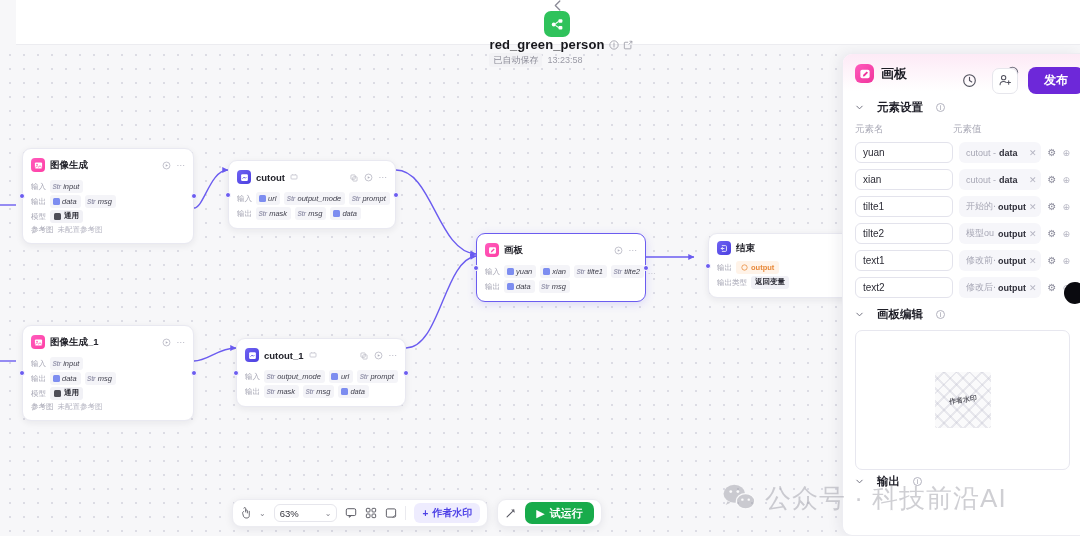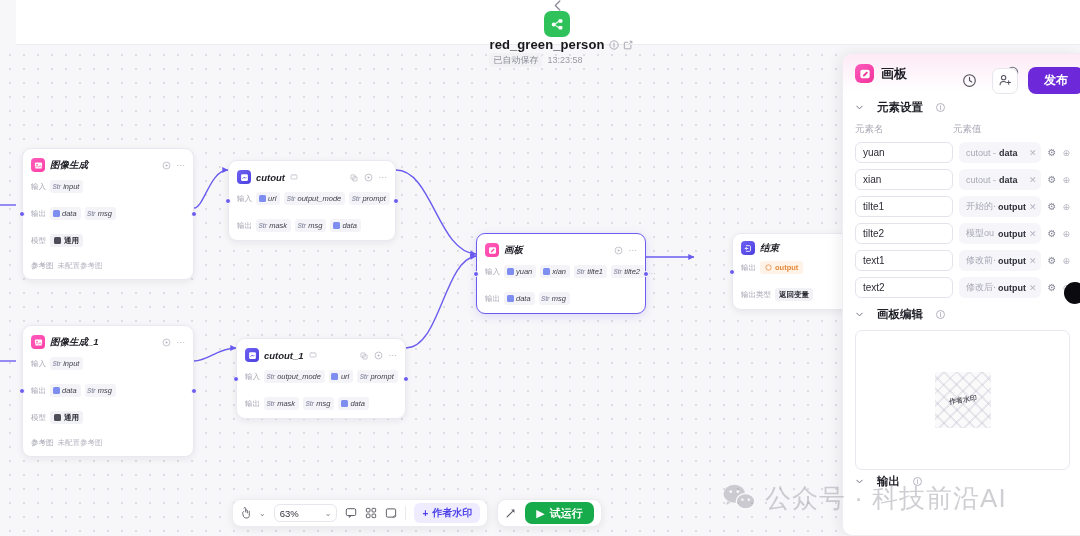--- a/index.html
+++ b/index.html
@@ -65,45 +65,45 @@
     padding: 7px 8px 8px 8px;
   }
   .node.selected { border: 1.4px solid #6b5cf0; box-shadow: 0 2px 10px rgba(90,70,240,.18); }
   .node-head { display: flex; align-items: center; gap: 5px; }
   .node-ico {
     width: 14px; height: 14px; border-radius: 4px; flex: 0 0 auto;
     display: flex; align-items: center; justify-content: center;
   }
   .ico-pink { background: linear-gradient(135deg,#ff5bbd,#ff3fa4); }
   .ico-indigo { background: linear-gradient(135deg,#6f63f2,#4b3fe0); }
-  .node-title { font-size: 9.5px; font-weight: bold; color: #23232b; white-space: nowrap; font-style: italic; }
+  .node-title { font-size: 9.5px; font-weight: bold; color: #23232b; white-space: nowrap; }
   .head-mini { color: #b6b6c2; font-size: 8px; display: inline-flex; align-items: center; }
   .head-actions { margin-left: auto; display: flex; align-items: center; gap: 6px; color: #b0b0bd; }
-  .node-body { margin-top: 6px; display: flex; flex-direction: column; gap: 14px; }
+  .node-body { margin-top: 6px; display: flex; flex-direction: column; gap: 2px; }
   .row { display: flex; align-items: center; gap: 4px; flex-wrap: nowrap; }
   .row-label { font-size: 7.5px; color: #a6a6b4; white-space: nowrap; flex: 0 0 auto; }
   .chip {
     display: inline-flex; align-items: center; gap: 2.5px;
     background: #f4f4f8; border-radius: 3px; padding: 1px 4px 1px 2.5px;
     font-size: 7.5px; color: #40404d; white-space: nowrap; line-height: 11px; font-style: italic;
   }
   .chip b { font-weight: normal; }
   .chip-glyph { font-size: 6.5px; color: #9a9ab0; font-weight: bold; letter-spacing: -.3px; }
   .sw { width: 7px; height: 7px; border-radius: 1.5px; display: inline-block; }
   .sw-img { background: #7d8df0; }
   .sw-dark { background: #4d4d57; }
   .chip-gray { font-size: 7.5px; color: #b5b5c2; white-space: nowrap; }
   .chip-out {
     display: inline-flex; align-items: center; gap: 3px; background: #fff3e8;
     border-radius: 3px; padding: 1px 5px; font-size: 7.5px; color: #e8893a;
     font-weight: bold; line-height: 11px;
   }
   .chip-strong {
     display: inline-flex; align-items: center; background: #f1f1f6; border-radius: 3px;
-    padding: 1px 4px; font-size: 7.5px; color: #2b2b35; font-weight: bold; line-height: 11px;
+    padding: 1px 4px; font-size: 7.5px; color: #2b2b35; font-weight: bold; line-height: 11px; font-family: Liberation Mono, monospace;
   }
   .more-dots { font-size: 8px; color: #b0b0bd; letter-spacing: .5px; }
 
   .port {
     position: absolute; width: 6px; height: 6px; border-radius: 50%;
     background: #6b5cf0; border: 1.2px solid #fff; top: 50%; margin-top: -3px;
   }
   .port.left { left: -4px; }
   .port.right { right: -4px; }
 
@@ -470,21 +470,21 @@
               <b>data</b>
             </span>
           <span class="chip">
               <span class="chip-glyph">Str</span>
               <b>msg</b>
             </span>
         </div>
       </div>
     </div>
 
-    <div class="node" style="left:732px; top:188px; width:152px;">
+    <div class="node" style="left:708px; top:188px; width:152px;">
       <div class="port left"></div>
       <div class="node-head">
         <span class="node-ico ico-indigo">
           <svg width="9" height="9" viewBox="0 0 12 12">
               <path d="M3 2.2h4.4a1.2 1.2 0 0 1 1.2 1.2v5.2a1.2 1.2 0 0 1-1.2 1.2H3" stroke="#fff" stroke-width="1.1" fill="none" stroke-linecap="round"></path>
               <path d="M5.4 6H1.8M3.4 4.3L1.7 6l1.7 1.7" stroke="#fff" stroke-width="1.1" fill="none" stroke-linecap="round" stroke-linejoin="round"></path>
             </svg>
         </span>
         <span class="node-title">结束</span>
       </div>

